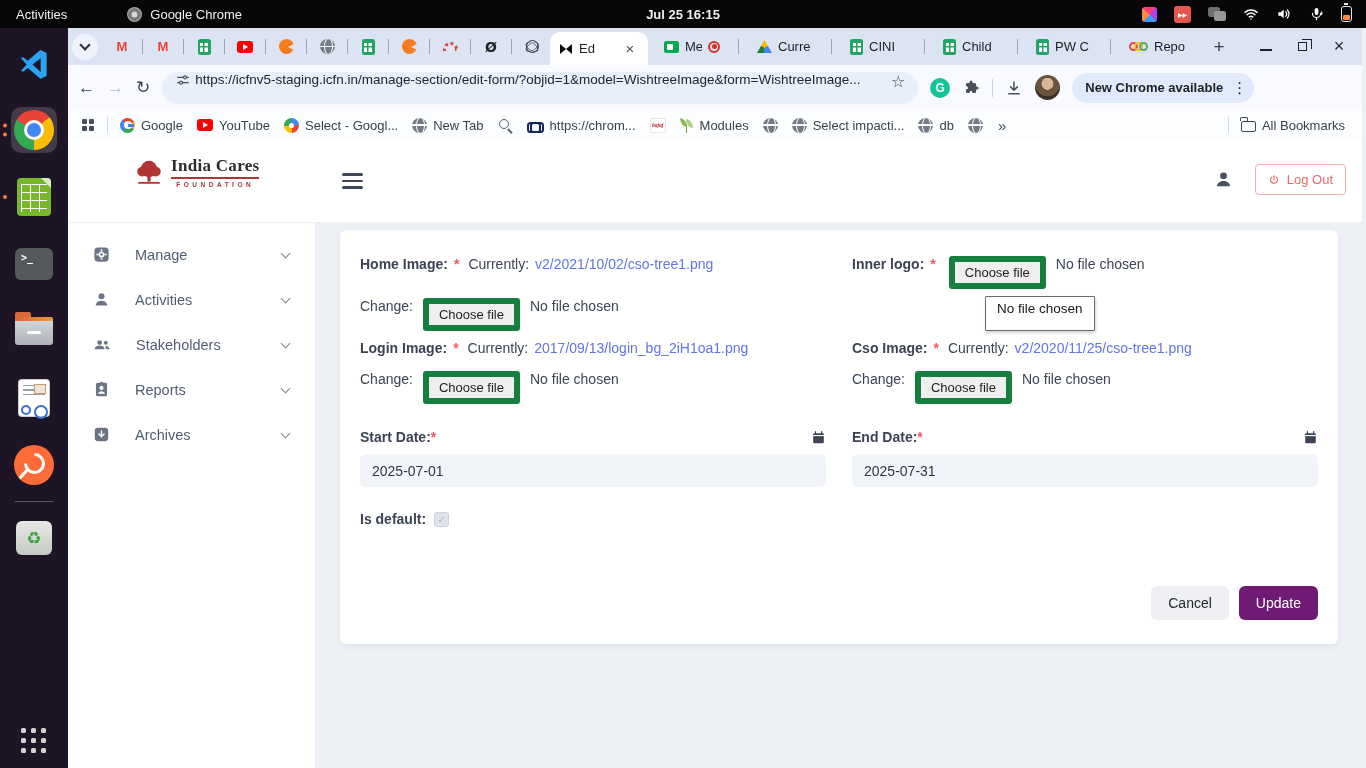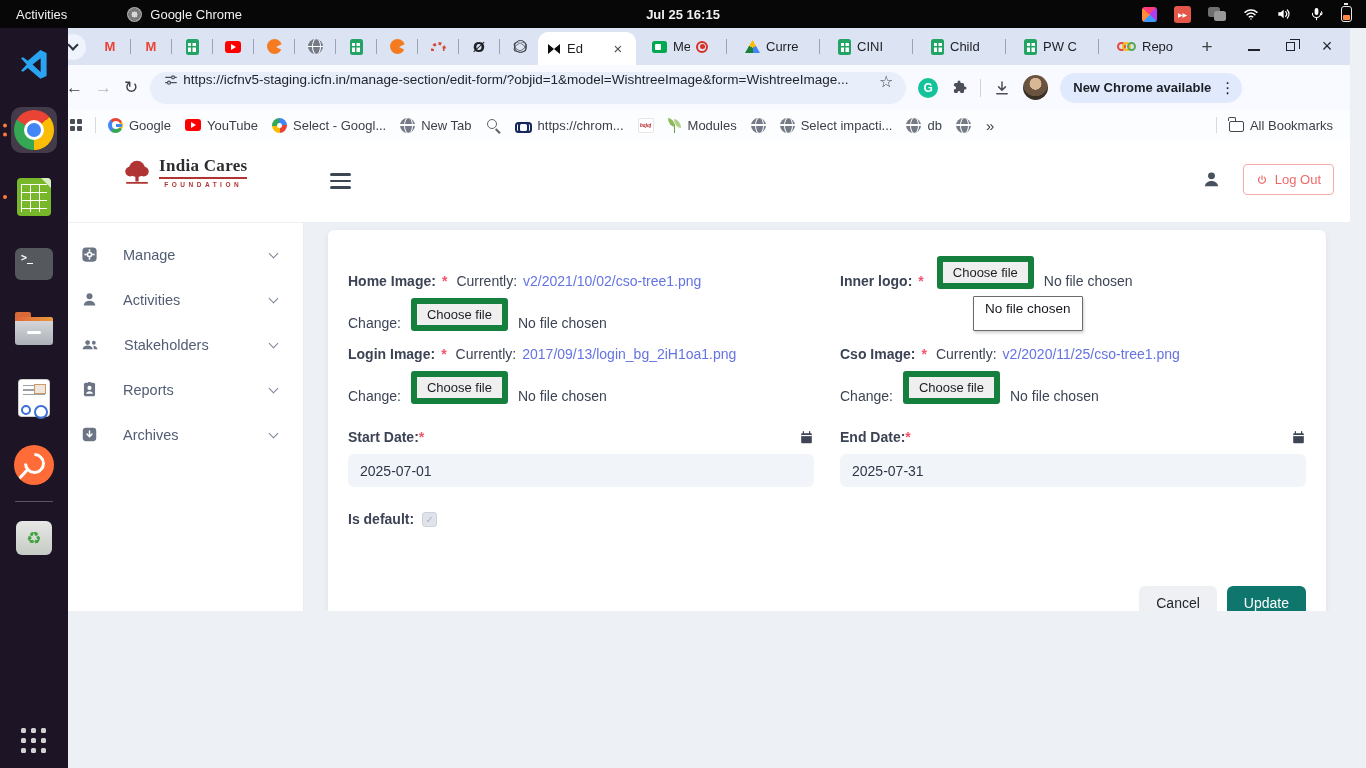--- a/index.html
+++ b/index.html
@@ -64,21 +64,21 @@
   .dk-postman::after{content:"";position:absolute;left:8px;bottom:5px;width:3px;height:12px;background:#fff;transform:rotate(42deg);border-radius:2px}
   .dock-sep{width:38px;height:1px;background:rgba(255,255,255,.28);margin:-8px 0}
   .dk-trash{width:36px;height:34px;background:linear-gradient(#e6e8e5,#c6cac4);border-radius:6px;
       display:flex;align-items:center;justify-content:center}
   .dk-trash::before{content:"♻";font-size:17px;color:#3fa33f}
   .dk-grid{margin-top:auto;margin-bottom:14px;width:26px;height:26px;position:relative}
   .dk-grid::before{content:"";position:absolute;left:0;top:0;width:5px;height:5px;border-radius:1.5px;background:#d2d2d2;
       box-shadow:10px 0 #d2d2d2,20px 0 #d2d2d2,0 10px #d2d2d2,10px 10px #d2d2d2,20px 10px #d2d2d2,0 20px #d2d2d2,10px 20px #d2d2d2,20px 20px #d2d2d2}
 
   
-  .window{position:absolute;left:52px;top:28px;width:1298px;height:583px;background:#fff;display:flex;flex-direction:column}
+  .window{position:absolute;left:64px;top:28px;width:1298px;height:740px;background:#fff;display:flex;flex-direction:column}
 
   
   .tabstrip{height:37px;min-height:37px;background:#dce3f3;display:flex;align-items:center;padding-left:8px}
   .tab-search{width:26px;height:26px;border-radius:50%;background:#eff3fc;display:flex;align-items:center;justify-content:center;margin-right:6px}
   .chev-dn{width:8px;height:8px;border-right:2px solid #2f3340;border-bottom:2px solid #2f3340;transform:rotate(45deg);margin-top:-4px}
   .itab{width:36px;height:32px;display:flex;align-items:center;justify-content:center}
   .tsep{width:1px;height:15px;background:#9aa3bb;margin:0 2px}
   .tab-active{height:33px;align-self:flex-end;background:#fff;border-radius:10px 10px 0 0;display:flex;align-items:center;
       gap:7px;padding:0 10px;width:98px;min-width:98px}
   .tab-label{flex:1;font-size:13px;color:#1d1f24;overflow:hidden;white-space:nowrap}
@@ -202,40 +202,40 @@
   .side-chev{margin-left:auto;width:7px;height:7px;border-right:1.8px solid #7a8496;border-bottom:1.8px solid #7a8496;
       transform:rotate(45deg);margin-top:-3px}
 
   .main{position:absolute;left:251px;top:82px;right:0;bottom:0}
   .card{margin:8px 24px 0 25px;background:#fff;border-radius:6px;box-shadow:0 2px 6px rgba(25,39,80,.07);
       height:414px;display:flex;flex-direction:column}
   .card-title{display:flex;align-items:center;gap:13px;padding:20px 20px 15px;border-bottom:1px solid #eceff4;
       color:#3b4354;font-size:15.5px;font-weight:700}
   .form{padding:26px 20px 0;display:grid;grid-template-columns:1fr 1fr;column-gap:26px;row-gap:9px;
       align-content:start;font-size:14px;color:#3c4455}
-  .line{display:flex;align-items:flex-end;gap:6px;min-height:22px;flex-wrap:nowrap;white-space:nowrap}
+  .line{display:flex;align-items:flex-start;gap:6px;min-height:22px;flex-wrap:nowrap;white-space:nowrap}
   .lbl{font-weight:700;color:#3b4354}
   .req{color:#f2566a;font-weight:700;margin:0 3px 0 0}
   .link{color:#6473e4;text-decoration:none}
   .choose{background:#efefef;border:6px solid #15803d;border-radius:3px;padding:3px 10px;font-size:13px;
       color:#1c1e22;font-weight:500;font-family:inherit;margin:0 4px}
   .tooltip{justify-self:start;margin-left:133px;margin-top:-2px;background:#fff;border:1px solid #6b6b6b;
       box-shadow:1px 2px 3px rgba(0,0,0,.18);padding:4px 11px;font-size:13.5px;color:#15171c;border-radius:1px}
   .date-row{display:flex;align-items:flex-end;justify-content:space-between;min-height:24px;margin-top:8px}
   .cal{color:#3e4656}
   .date-input{width:100%;height:33px;background:#f1f4f9;border:none;border-radius:6px;padding:0 12px;
       font-size:14px;color:#2e3748;font-family:inherit;outline:none}
   .isdefault{display:flex;align-items:center;gap:8px;margin-top:12px;min-height:22px}
   .checkbox{width:15px;height:15px;background:#e0e4ea;border:1px solid #ccd2db;border-radius:3px;
       display:flex;align-items:center;justify-content:center}
   .checkbox::before{content:"✓";font-size:10px;color:#aab2be}
   .card-actions{margin-top:auto;display:flex;justify-content:flex-end;gap:10px;padding:0 20px 24px}
   .btn{border:none;border-radius:6px;padding:9px 17px;font-size:14px;font-family:inherit;cursor:pointer}
   .btn-cancel{background:#eef0f4;color:#23262e}
-  .btn-update{background:#0f766e;color:#fff}
+  .btn-update{background:#701a75;color:#fff}
 </style>
 </head>
 <body>
 
 <div class="topbar">
   <span class="tb-activities">Activities</span>
   <span class="tb-app">
     <i class="tb-chrome-ico"></i>
     <span>Google Chrome</span>
   </span>

